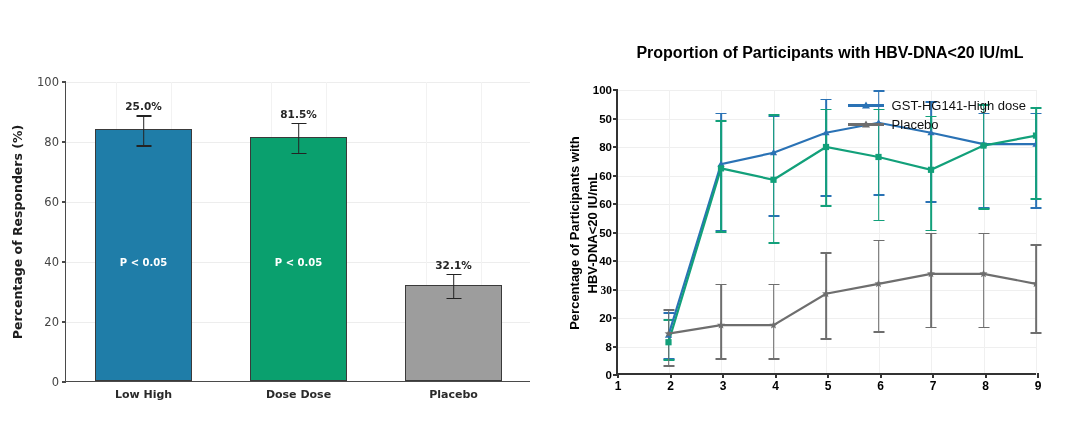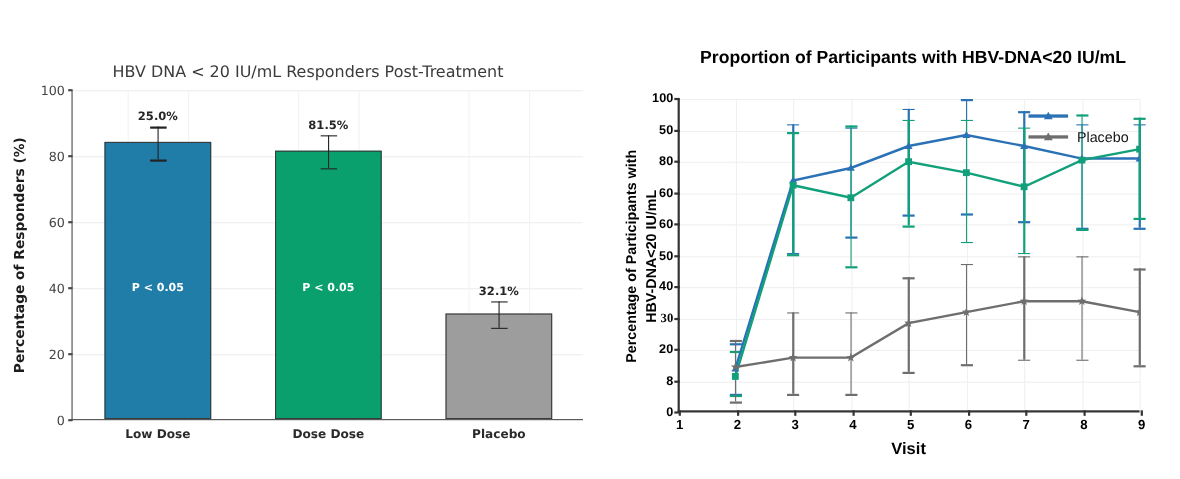--- a/index.html
+++ b/index.html
@@ -63,21 +63,20 @@
   .leline i{position:absolute;left:50%;top:50%;transform:translate(-50%,-50%);
             width:0;height:0;border-left:4.5px solid transparent;border-right:4.5px solid transparent;}
   .letext{font-size:13px;color:#111;font-family:"Liberation Sans",sans-serif;white-space:nowrap;}
 </style>
 </head>
 <body>
 
 <div id="root">
 
   <div id="bar-panel">
-    <div id="bar-title">HBV DNA &lt; 20 IU/mL Responders Post-Treatment</div>
     <div id="bar-ylabel">
       <span>Percentage of Responders (%)</span>
     </div>
     <div id="bar-plot">
         <div class="ytick" style="top: 300px;">0</div>
         <div class="ytickmark" style="top: 299.3px;"></div>
         <div class="bgrid" style="top: 240px;"></div>
         <div class="ytick" style="top: 240px;">20</div>
         <div class="ytickmark" style="top: 239.3px;"></div>
         <div class="bgrid" style="top: 180px;"></div>
@@ -93,21 +92,21 @@
         <div class="ytick" style="top: 0px;">100</div>
         <div class="ytickmark" style="top: -0.7px;"></div>
         <div class="bvgrid" style="left: 49.6px;"></div>
         <div class="bvgrid" style="left: 105.4px;"></div>
         <div class="bar" style="left: 29.45px; width: 96.1px; height: 252px; background: rgb(31, 125, 168);"></div>
         <div class="err" style="left: 77.5px; top: 33px; height: 30px;"></div>
         <div class="errcap" style="left: 77.5px; top: 33px;"></div>
         <div class="errcap" style="left: 77.5px; top: 63px;"></div>
         <div class="bar-val" style="left: 77.5px; top: 30px;">25.0%</div>
         <div class="bar-p" style="left: 77.5px; top: 180px;">P &lt; 0.05</div>
-        <div class="bxlab" style="left: 77.5px;">Low Dose</div>
+        <div class="bxlab" style="left: 77.5px;">Low High</div>
         <div class="bvgrid" style="left: 204.6px;"></div>
         <div class="bvgrid" style="left: 260.4px;"></div>
         <div class="bar" style="left: 184.45px; width: 96.1px; height: 244.5px; background: rgb(10, 160, 110);"></div>
         <div class="err" style="left: 232.5px; top: 40.5px; height: 30px;"></div>
         <div class="errcap" style="left: 232.5px; top: 40.5px;"></div>
         <div class="errcap" style="left: 232.5px; top: 70.5px;"></div>
         <div class="bar-val" style="left: 232.5px; top: 37.5px;">81.5%</div>
         <div class="bar-p" style="left: 232.5px; top: 180px;">P &lt; 0.05</div>
         <div class="bxlab" style="left: 232.5px;">Dose Dose</div>
         <div class="bvgrid" style="left: 359.6px;"></div>
@@ -245,20 +244,21 @@
           <polygon points="262.5,189.60000000000002 263.55801345412647,192.3437694101251 266.49443736843966,192.50212862362523 264.21190172933126,194.3562305898749 264.96869805962837,197.1978713763748 262.5,195.60000000000002 260.03130194037163,197.1978713763748 260.78809827066874,194.3562305898749 258.50556263156034,192.50212862362523 261.44198654587353,192.3437694101251" fill="#6e6e6e"></polygon>
           <polygon points="315,179.625 316.05801345412647,182.36876941012508 318.99443736843966,182.5271286236252 316.71190172933126,184.3812305898749 317.46869805962837,187.22287137637477 315,185.625 312.53130194037163,187.22287137637477 313.28809827066874,184.3812305898749 311.00556263156034,182.5271286236252 313.94198654587353,182.36876941012508" fill="#6e6e6e"></polygon>
           <polygon points="367.5,179.625 368.55801345412647,182.36876941012508 371.49443736843966,182.5271286236252 369.21190172933126,184.3812305898749 369.96869805962837,187.22287137637477 367.5,185.625 365.03130194037163,187.22287137637477 365.78809827066874,184.3812305898749 363.50556263156034,182.5271286236252 366.44198654587353,182.36876941012508" fill="#6e6e6e"></polygon>
           <polygon points="420,189.60000000000002 421.05801345412647,192.3437694101251 423.99443736843966,192.50212862362523 421.71190172933126,194.3562305898749 422.46869805962837,197.1978713763748 420,195.60000000000002 417.53130194037163,197.1978713763748 418.28809827066874,194.3562305898749 416.00556263156034,192.50212862362523 418.94198654587353,192.3437694101251" fill="#6e6e6e"></polygon>
         </svg>
         <div id="legend">
           <div class="legrow">
             <div class="leline" style="background: rgb(42, 114, 181);">
               <i style="border-bottom: 7px solid rgb(42, 114, 181);"></i>
             </div>
+            <span class="letext">GST-HG141-High dose</span>
           </div>
           <div class="legrow">
             <div class="leline" style="background: rgb(110, 110, 110);">
               <i style="border-bottom: 7px solid rgb(110, 110, 110);"></i>
             </div>
             <span class="letext">Placebo</span>
           </div>
         </div>
       </div>
     <div id="line-axes">
@@ -296,16 +296,15 @@
         <div class="lxtickmark" style="left: 210px;"></div>
         <div class="lxtick" style="left: 262.5px;">6</div>
         <div class="lxtickmark" style="left: 262.5px;"></div>
         <div class="lxtick" style="left: 315px;">7</div>
         <div class="lxtickmark" style="left: 315px;"></div>
         <div class="lxtick" style="left: 367.5px;">8</div>
         <div class="lxtickmark" style="left: 367.5px;"></div>
         <div class="lxtick" style="left: 420px;">9</div>
         <div class="lxtickmark" style="left: 420px;"></div>
       </div>
-    <div id="line-xlabel">Visit</div>
   </div>
 
 </div>
 
 </body></html>

